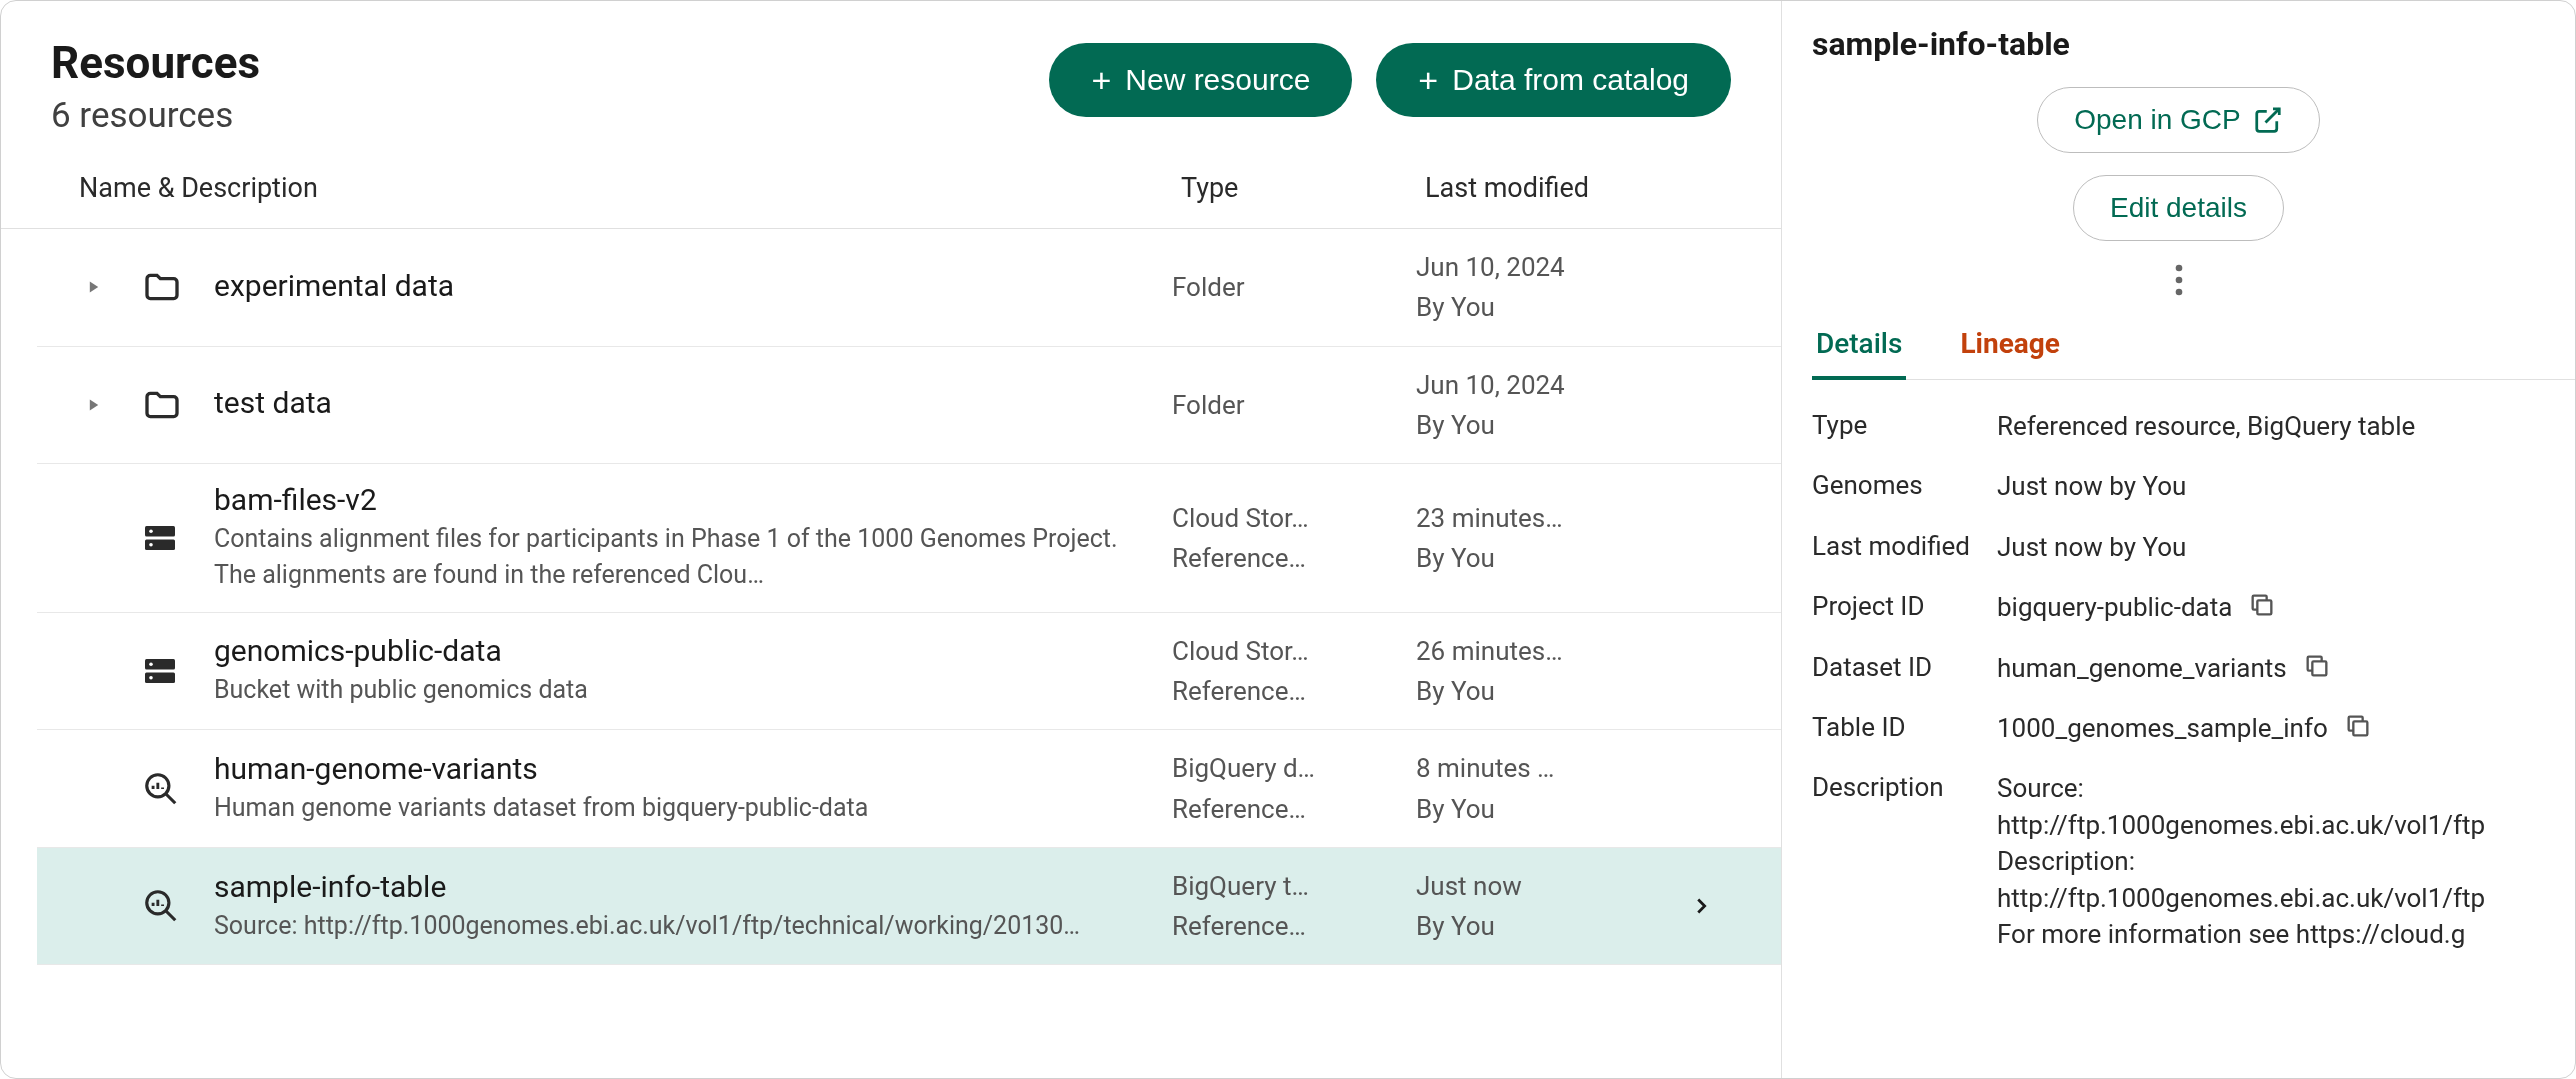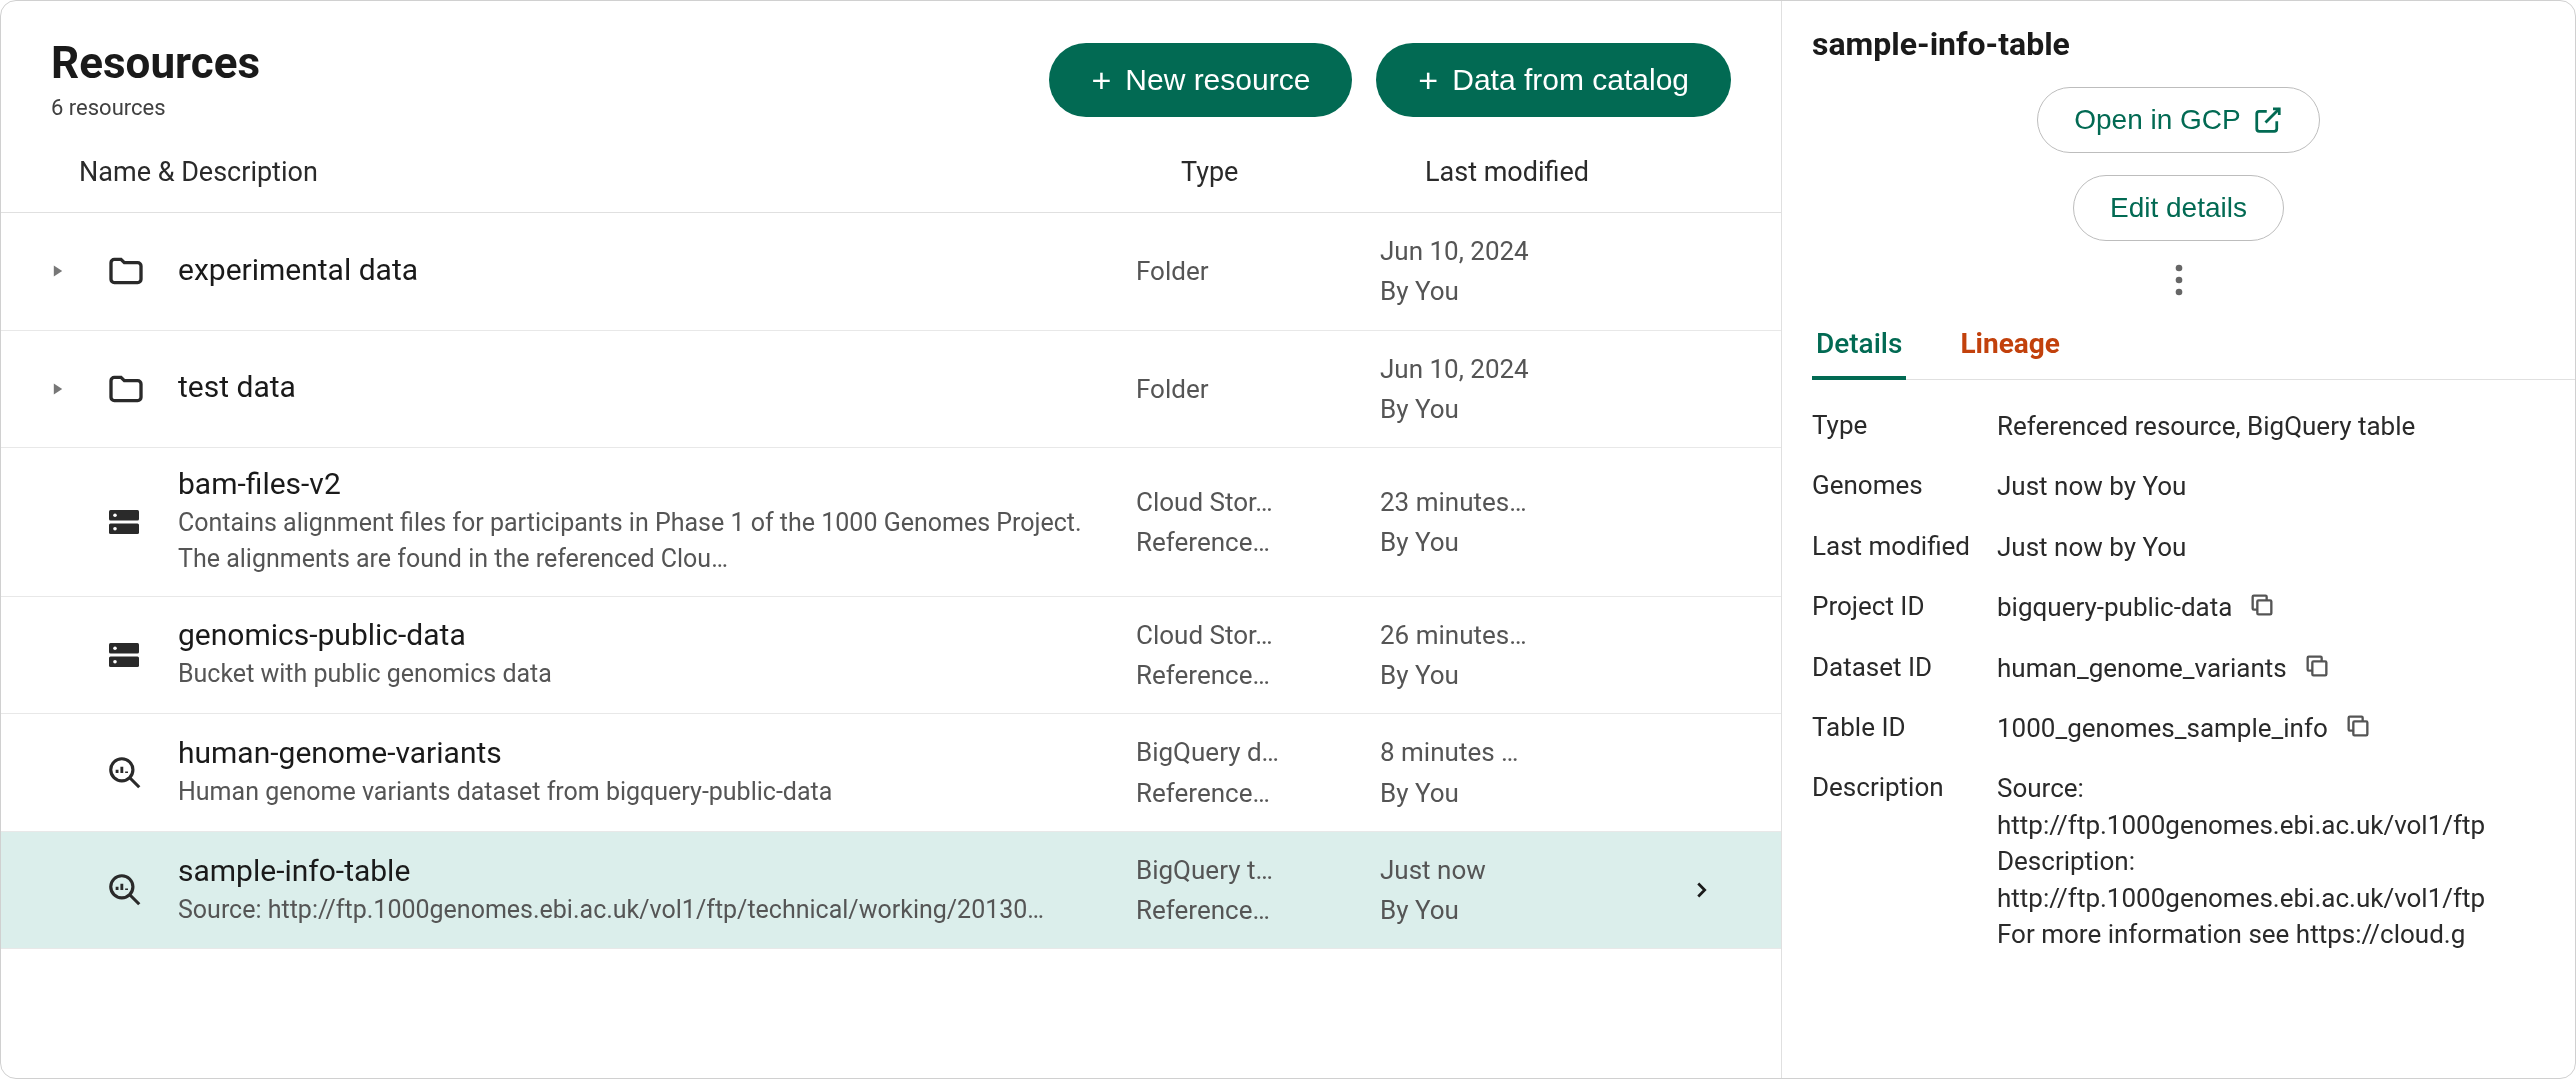--- a/index.html
+++ b/index.html
@@ -36,21 +36,21 @@
     justify-content: space-between;
     padding: 36px 50px 30px 50px;
   }
   .title-block h1 {
     font-size: 44px;
     font-weight: 700;
     color: #1a1a1a;
     margin-bottom: 6px;
   }
   .title-block .subtitle {
-    font-size: 22px;
+    font-size: 35px;
     color: #404040;
   }
   .header-actions {
     display: flex;
     gap: 24px;
     margin-top: 6px;
   }
   .btn-primary {
     display: inline-flex;
     align-items: center;
@@ -82,20 +82,21 @@
   .col-type { flex: 0 0 244px; }
   .col-modified { flex: 1; }
 
   .row {
     display: flex;
     align-items: center;
     padding: 18px 50px 18px 50px;
     border-bottom: 1px solid #e8e8e8;
     cursor: pointer;
     min-height: 110px;
+    margin-left: 36px;
   }
   .row.selected {
     background: #dbeeeb;
   }
   .row .expand-col {
     flex: 0 0 55px;
     color: #6a6a6a;
     font-size: 18px;
     display:flex;
     align-items:center;

